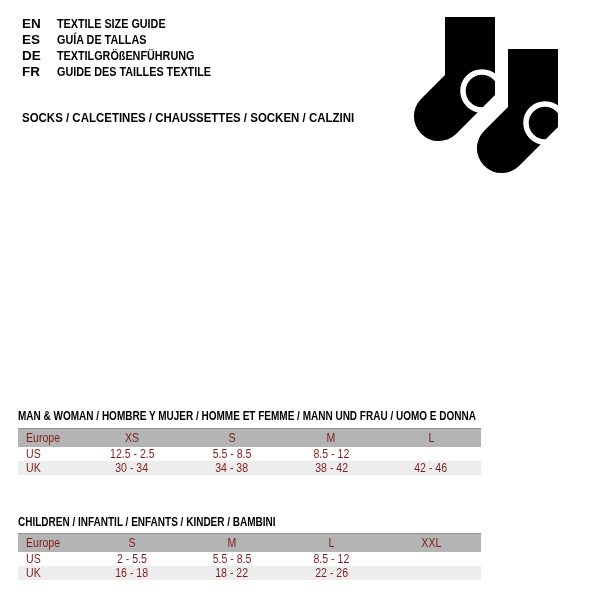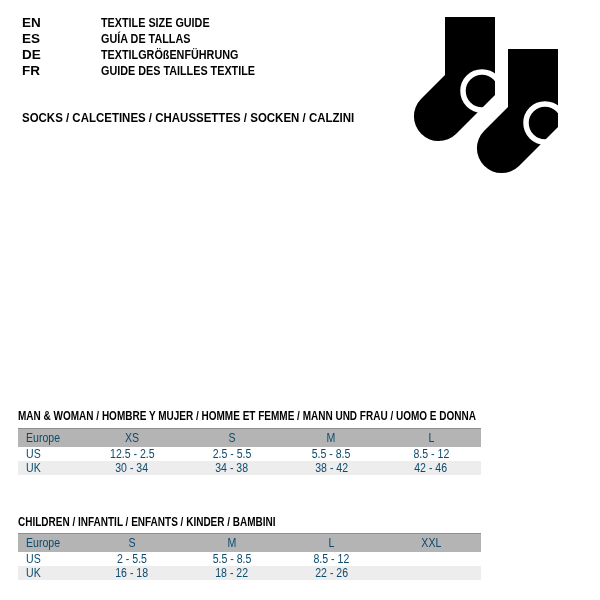--- a/index.html
+++ b/index.html
@@ -1,21 +1,21 @@
 <!DOCTYPE html>
 <html><head>
 <meta charset="utf-8">
 <style>
   html,body{margin:0;padding:0;background:#fff;}
   .page{position:relative;width:600px;height:600px;background:#ffffff;
         font-family:"Liberation Sans",sans-serif;overflow:hidden;}
 
   
   .langs{position:absolute;left:22px;top:15px;}
-  .lang-row{display:flex;height:16px;align-items:flex-start;gap:44px;}
+  .lang-row{display:flex;height:16px;align-items:center;}
   .lang-code{width:35px;font-weight:700;font-size:13.5px;color:#000;flex:none;}
   .lang-label{font-weight:700;font-size:13.5px;color:#000;white-space:nowrap;
               transform:scaleX(.8);transform-origin:0 50%;}
 
   
   .category{position:absolute;left:22px;top:111px;height:14px;line-height:14px;
             font-weight:700;font-size:13.5px;color:#000;white-space:nowrap;
             transform:scaleX(.85);transform-origin:0 50%;}
 
   
@@ -23,21 +23,21 @@
 
   
   .t-title{position:absolute;left:18px;font-weight:700;font-size:12.5px;color:#000;
            white-space:nowrap;transform:scaleX(.8);transform-origin:0 0;}
   .size-table{position:absolute;left:18px;width:463px;}
   .thead{display:grid;grid-template-columns:64px 1fr 1fr 1fr 1fr;height:19px;
          background:#b4b4b4;border-top:1px solid #8e8e8e;box-sizing:border-box;}
   .trow{display:grid;grid-template-columns:64px 1fr 1fr 1fr 1fr;height:14px;}
   .trow.alt{background:#ededed;}
   .cell{display:flex;align-items:center;justify-content:center;
-        font-size:12px;color:#0c4a6e;overflow:visible;}
+        font-size:12px;color:#7f1d1d;overflow:visible;}
   .cell.lbl{justify-content:flex-start;padding-left:8px;}
   .cc{white-space:nowrap;transform:scaleX(.88);transform-origin:50% 50%;}
   .lbl .cc{transform-origin:0 50%;}
 
   #table1-title{top:409px;} #table1{top:428px;}
   #table2-title{top:515px;} #table2{top:533px;}
 </style>
 </head>
 <body>
 
@@ -94,23 +94,20 @@
       <div class="cell">
           <span class="cc">L</span>
         </div>
     </div>
     <div class="trow">
       <div class="cell lbl">
           <span class="cc">US</span>
         </div>
       <div class="cell">
           <span class="cc">12.5 - 2.5</span>
-        </div>
-      <div class="cell">
-          <span class="cc">2.5 - 5.5</span>
         </div>
       <div class="cell">
           <span class="cc">5.5 - 8.5</span>
         </div>
       <div class="cell">
           <span class="cc">8.5 - 12</span>
         </div>
     </div>
     <div class="trow alt">
       <div class="cell lbl">

